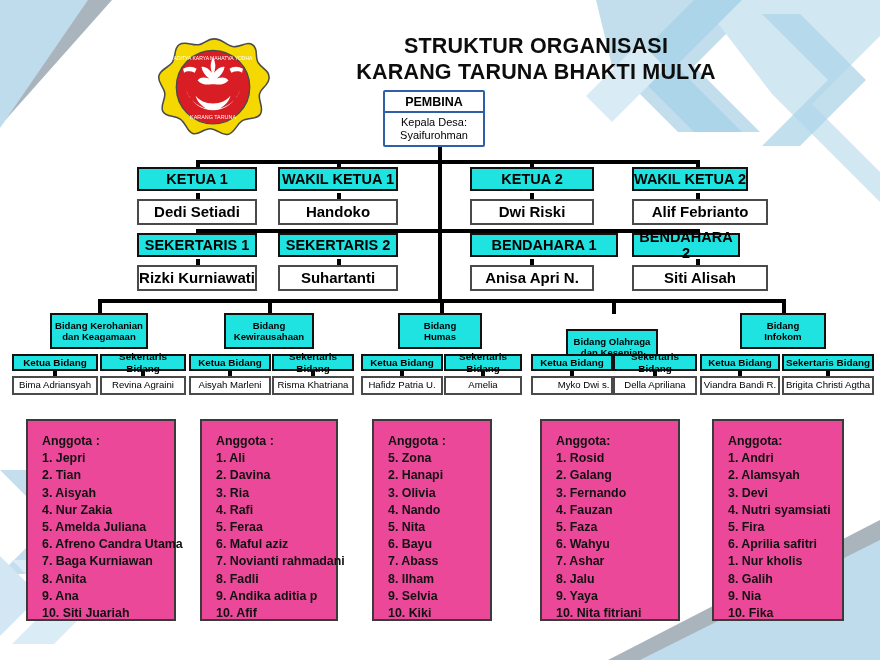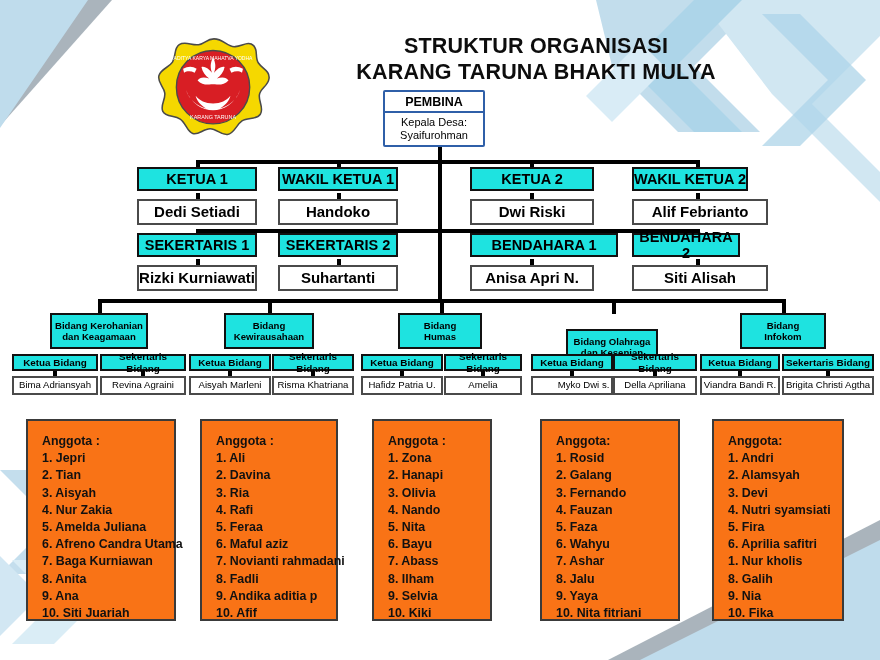--- a/index.html
+++ b/index.html
@@ -74,21 +74,21 @@
   }
   .subttl { height: 17px; font-size: 9.9px; }
   .subnme { height: 19px; font-size: 9.6px; font-weight: normal; }
 
   
   .ln { position: absolute; background: #000000; z-index: 2; }
 
   
   .anggota {
     position: absolute; z-index: 3;
-    background: #f97316; border: 2px solid #3a3a3a;
+    background: #ec4899; border: 2px solid #3a3a3a;
     padding: 12px 0 10px 14px;
     font-size: 12.4px; line-height: 17.2px; color: #111;
     font-weight: 600;
   }
   .anggota .hd { margin-bottom: 0px; }
   .anggota ol { list-style: none; }
   .anggota li { white-space: nowrap; }
 </style>
 </head>
 <body>
@@ -273,21 +273,21 @@
           <li>6. Maful aziz</li>
           <li>7. Novianti rahmadani</li>
           <li>8. Fadli</li>
           <li>9. Andika aditia p</li>
           <li>10. Afif</li>
         </ol>
       </div>
       <div class="anggota" style="left: 372px; top: 419px; width: 120px; height: 202px;">
         <div class="hd">Anggota :</div>
         <ol>
-          <li>1. Zona</li>
+          <li>5. Zona</li>
           <li>2. Hanapi</li>
           <li>3. Olivia</li>
           <li>4. Nando</li>
           <li>5. Nita</li>
           <li>6. Bayu</li>
           <li>7. Abass</li>
           <li>8. Ilham</li>
           <li>9. Selvia</li>
           <li>10. Kiki</li>
         </ol>

